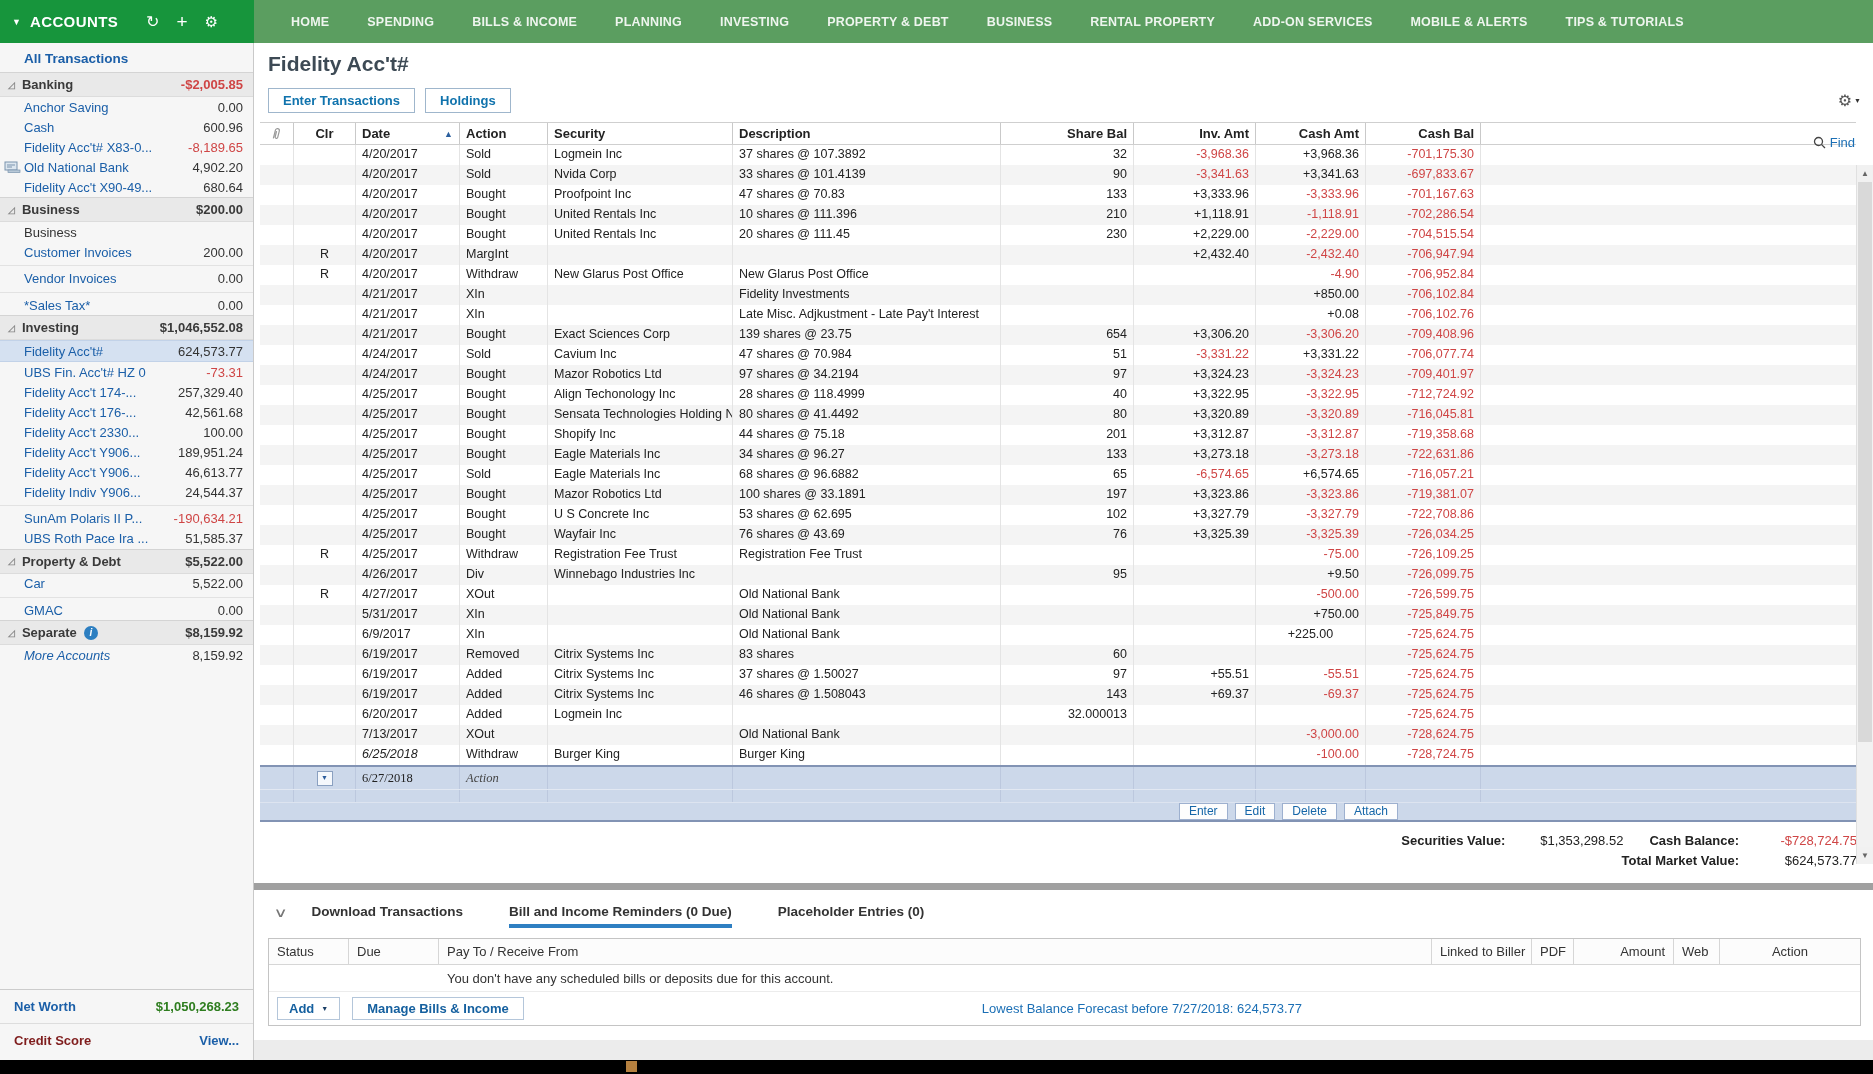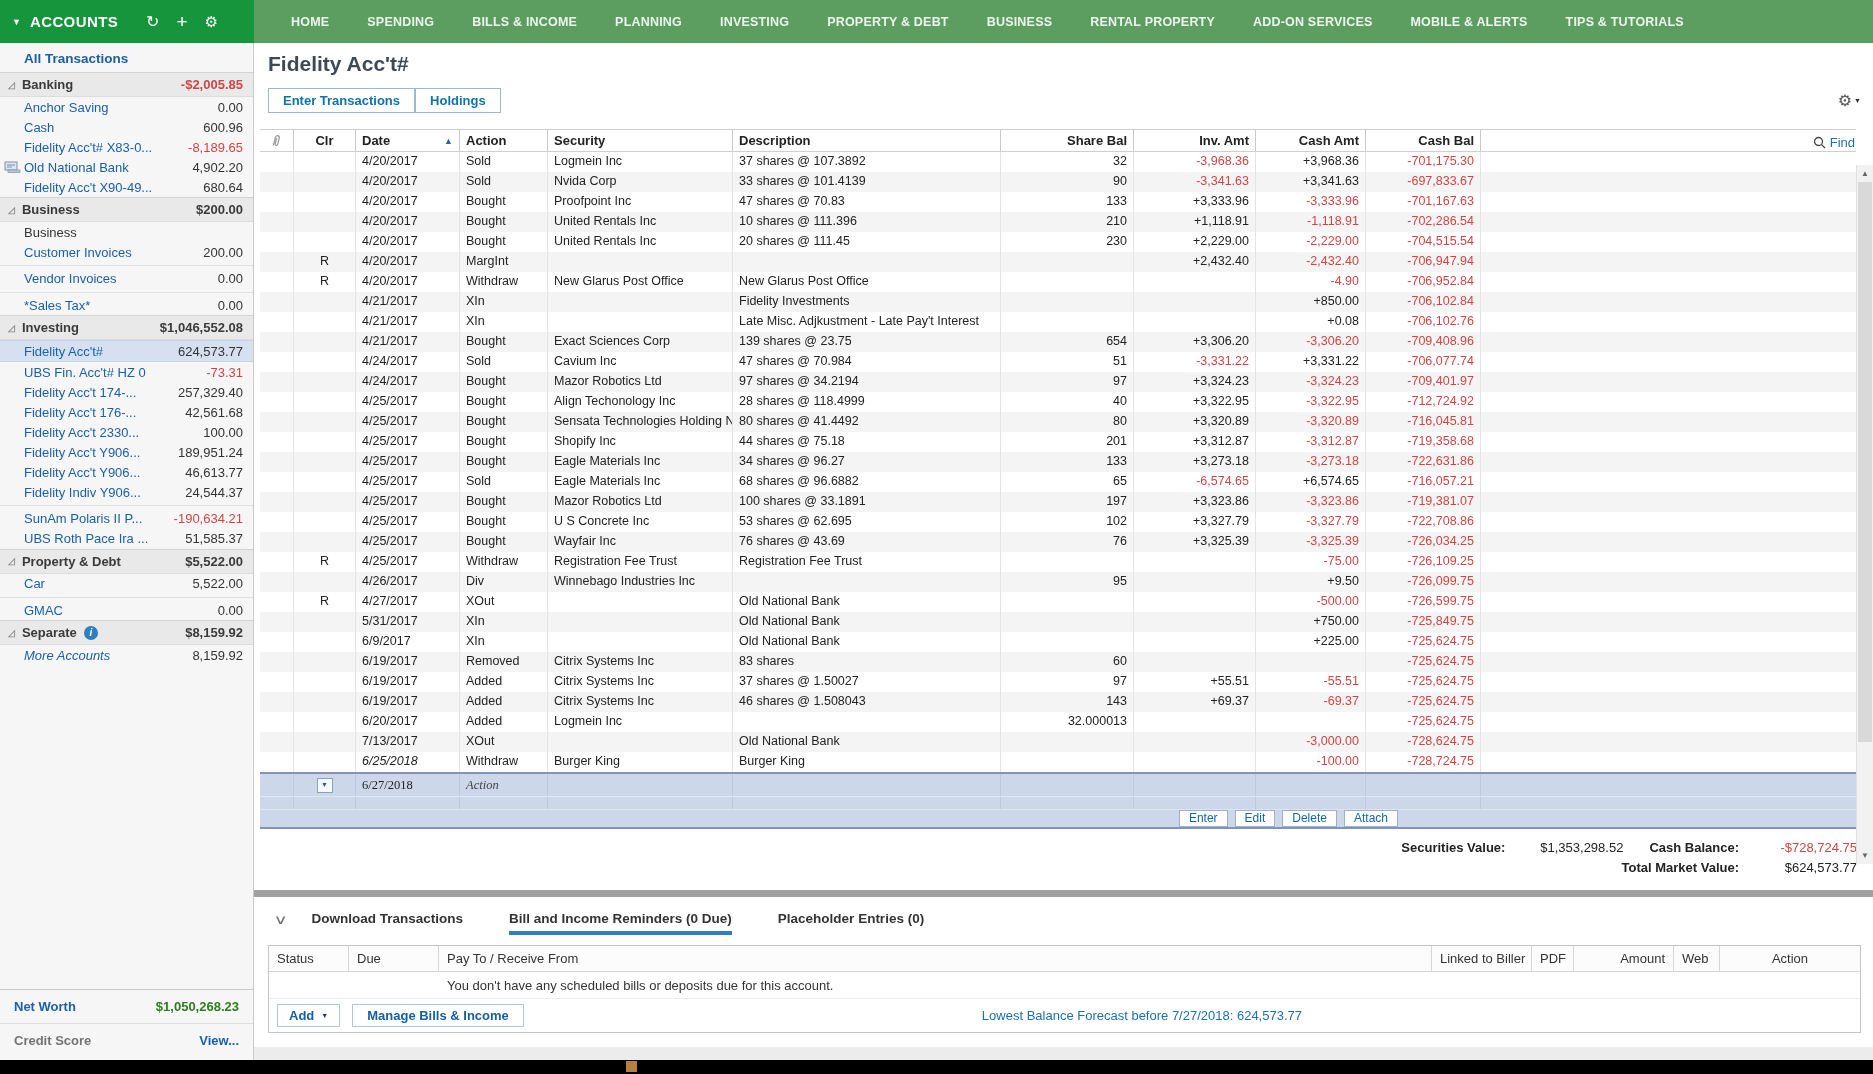--- a/index.html
+++ b/index.html
@@ -34,29 +34,29 @@
   .alabel.plain { color:#333; }
   .alabel.ital { font-style:italic; }
   .aamt { margin-left:auto; color:#333; padding-left:6px; }
   .neg { color:#cf4545 !important; }
   .bank-icon { position:absolute; left:4px; top:4px; }
   .sb-spacer { flex:1; }
   .networth { border-top:1px solid #cccccc; padding:9px 14px; display:flex; font-weight:bold; }
   .nw-label { color:#1b5fa8; }
   .nw-value { margin-left:auto; color:#2e7d1f; }
   .credit { border-top:1px solid #dddddd; padding:9px 14px 12px 14px; display:flex; font-weight:bold; }
-  .cs-label { color:#737373; }
+  .cs-label { color:#7f1d1d; }
   .cs-link { margin-left:auto; color:#1b5fa8; }
 
   
   .main { flex:1; position:relative; background:#fff; min-width:0; display:flex; flex-direction:column; }
   .page-title { font-size:21px; font-weight:bold; color:#3d4a55; margin:9px 0 0 14px; }
   .gear-top { position:absolute; top:48px; right:12px; color:#555; font-size:16px; display:flex; align-items:center; gap:2px; }
   .gear-top .caret { font-size:7px; color:#333; }
-  .btn-row { display:flex; margin:12px 0 14px 14px; }
+  .btn-row { display:flex; gap:10px; margin:12px 0 7px 14px; }
   .q-btn { border:1px solid #9fb6cc; background:#fff; color:#1073ad; font-weight:bold; font-size:13px; padding:4px 14px; cursor:pointer; font-family:inherit; }
   .find { position:absolute; top:92px; right:18px; color:#1b6fb5; font-size:13px; display:flex; align-items:center; gap:4px; }
 
   
   .reg-table { margin:2px 17px 0 6px; }
   .reg-head { display:flex; border-top:1px solid #cfcfcf; border-bottom:1px solid #cfcfcf; background:#fff; height:23px; align-items:stretch; }
   .hcell { font-weight:bold; font-size:13px; color:#222; padding:3px 6px; border-right:1px solid #c9c9c9; white-space:nowrap; display:flex; align-items:center; }
   .hcell.ar { justify-content:flex-end; } .hcell.ac { justify-content:center; }
   .hcell .sort { color:#2b5f9e; font-size:9px; margin-left:auto; padding-left:8px; }
   .trow { display:flex; height:20px; }
@@ -630,21 +630,21 @@
             </div>
             <div class="trow">
               <div class="cell ac" style="width: 34px;"></div>
               <div class="cell ac" style="width: 62px;"></div>
               <div class="cell al" style="width: 104px;">6/9/2017</div>
               <div class="cell al" style="width: 88px;">XIn</div>
               <div class="cell al" style="width: 185px;"></div>
               <div class="cell al" style="width: 268px;">Old National Bank</div>
               <div class="cell ar" style="width: 133px;"></div>
               <div class="cell ar" style="width: 122px;"></div>
-              <div class="cell ar" style="width: 110px;">+225.00</div>
+              <div class="cell ar" style="width: 110px; text-align: center;">+225.00</div>
               <div class="cell ar neg" style="width: 115px;">-725,624.75</div>
               <div class="cell al" style="flex: 1 1 0%; border-right: none;"></div>
             </div>
             <div class="trow alt">
               <div class="cell ac" style="width: 34px;"></div>
               <div class="cell ac" style="width: 62px;"></div>
               <div class="cell al" style="width: 104px;">6/19/2017</div>
               <div class="cell al" style="width: 88px;">Removed</div>
               <div class="cell al" style="width: 185px;">Citrix Systems Inc</div>
               <div class="cell al" style="width: 268px;">83 shares</div>

